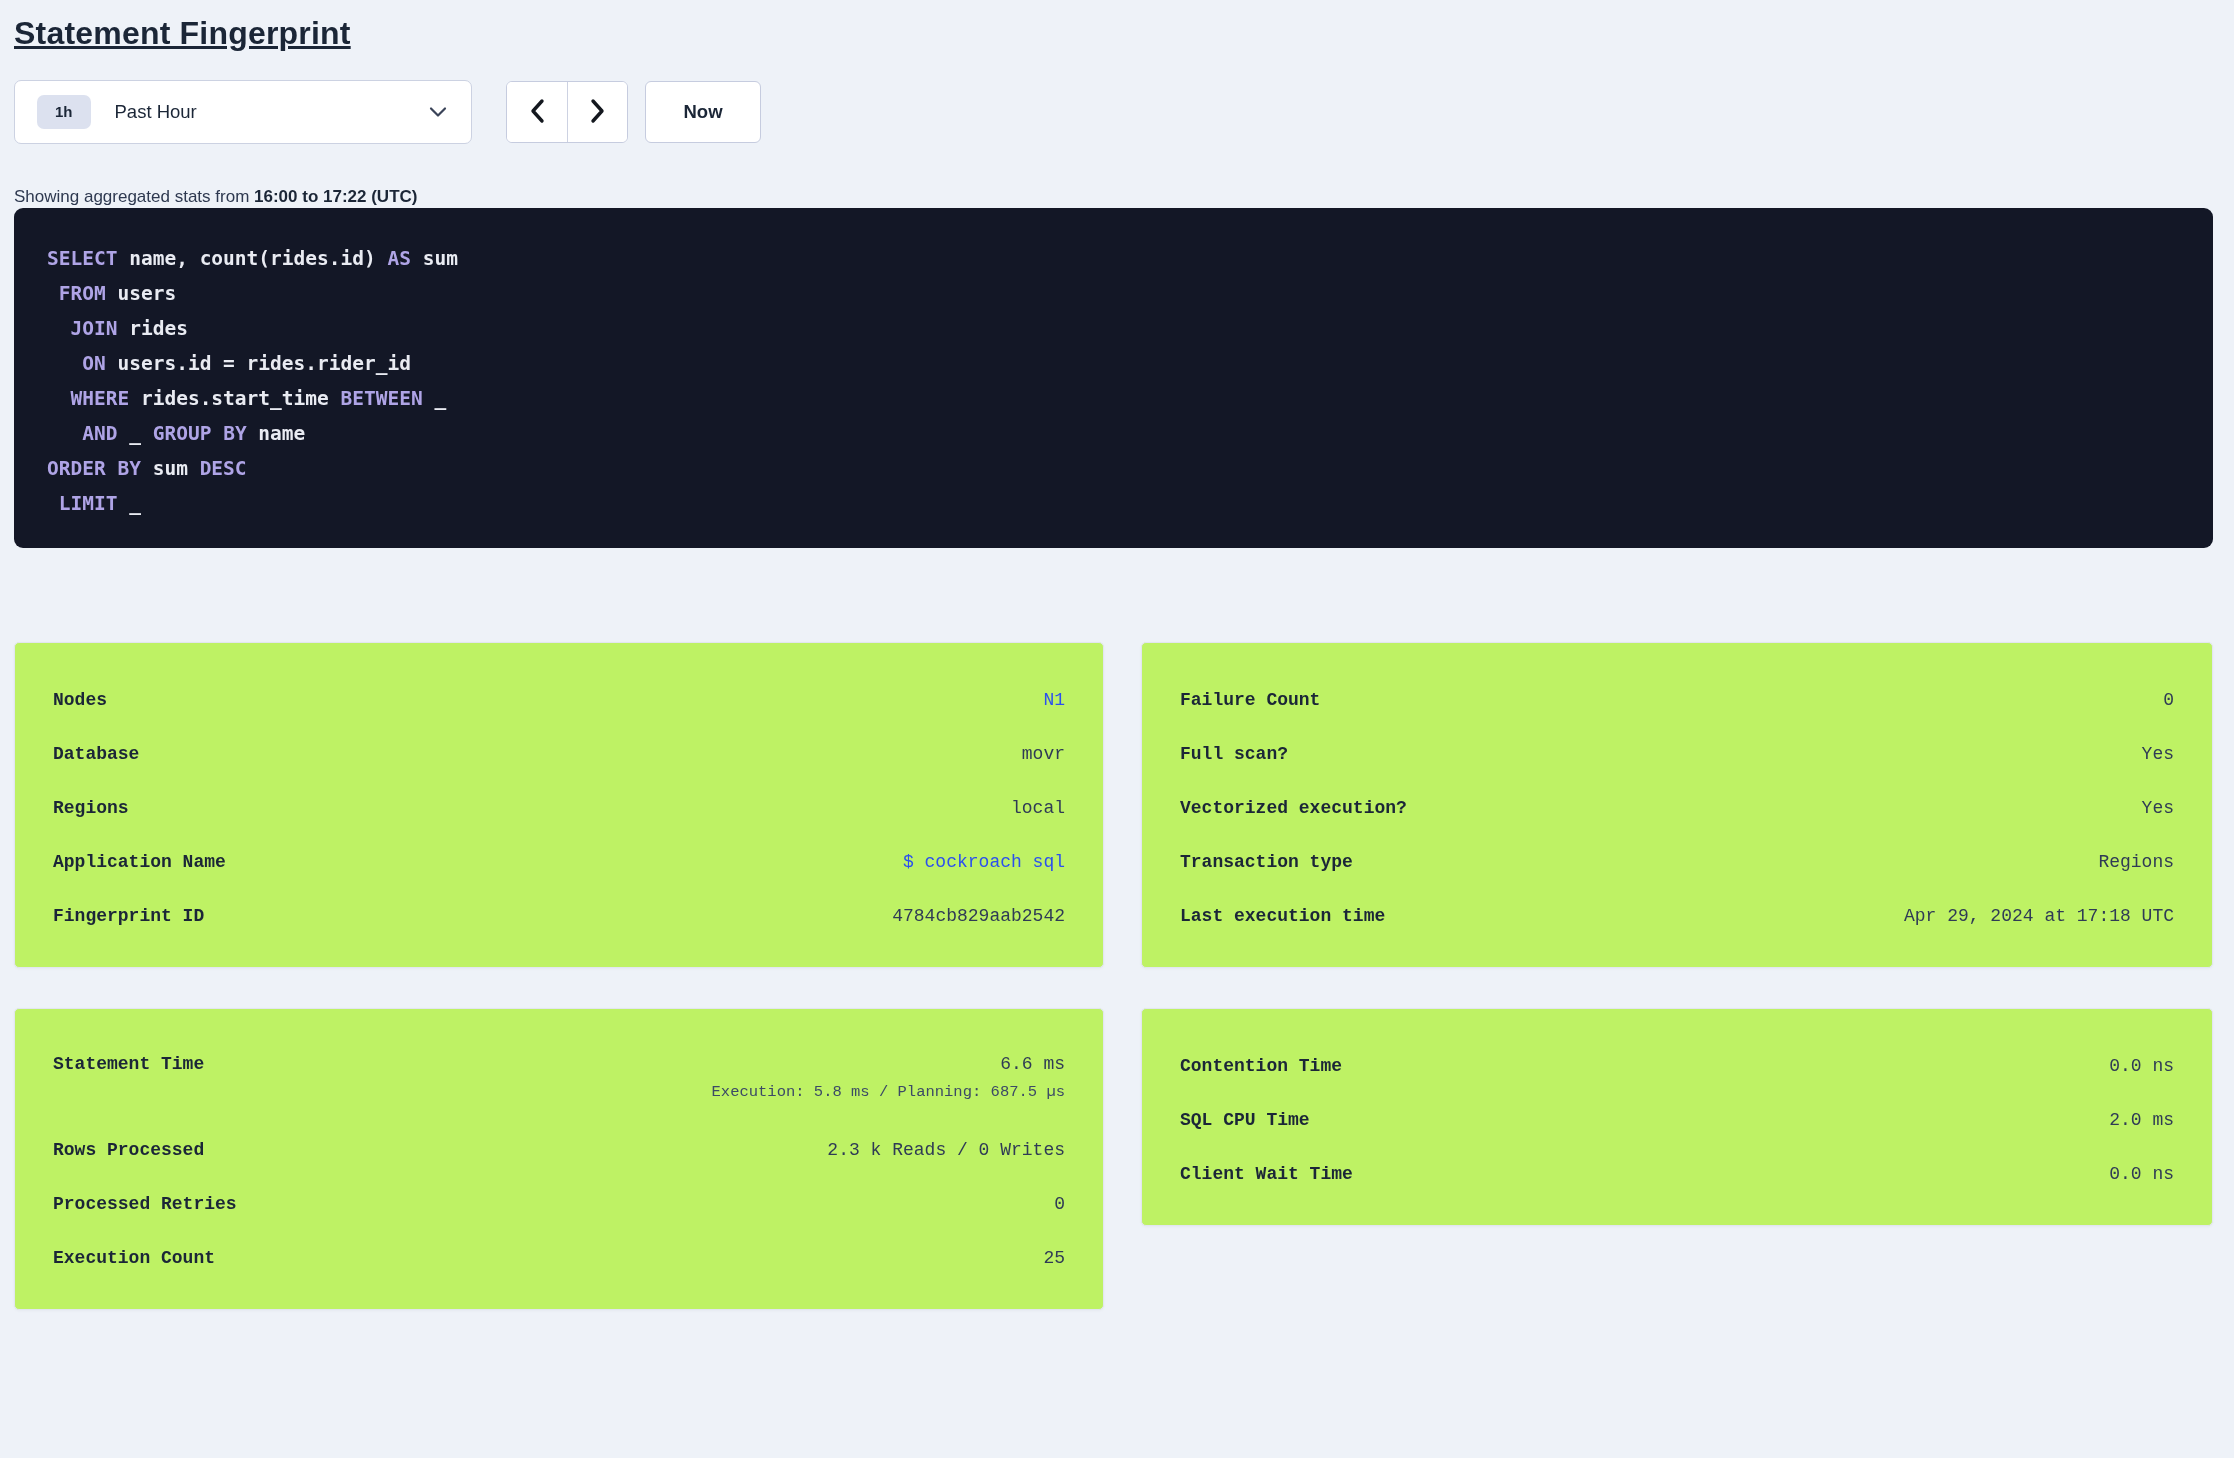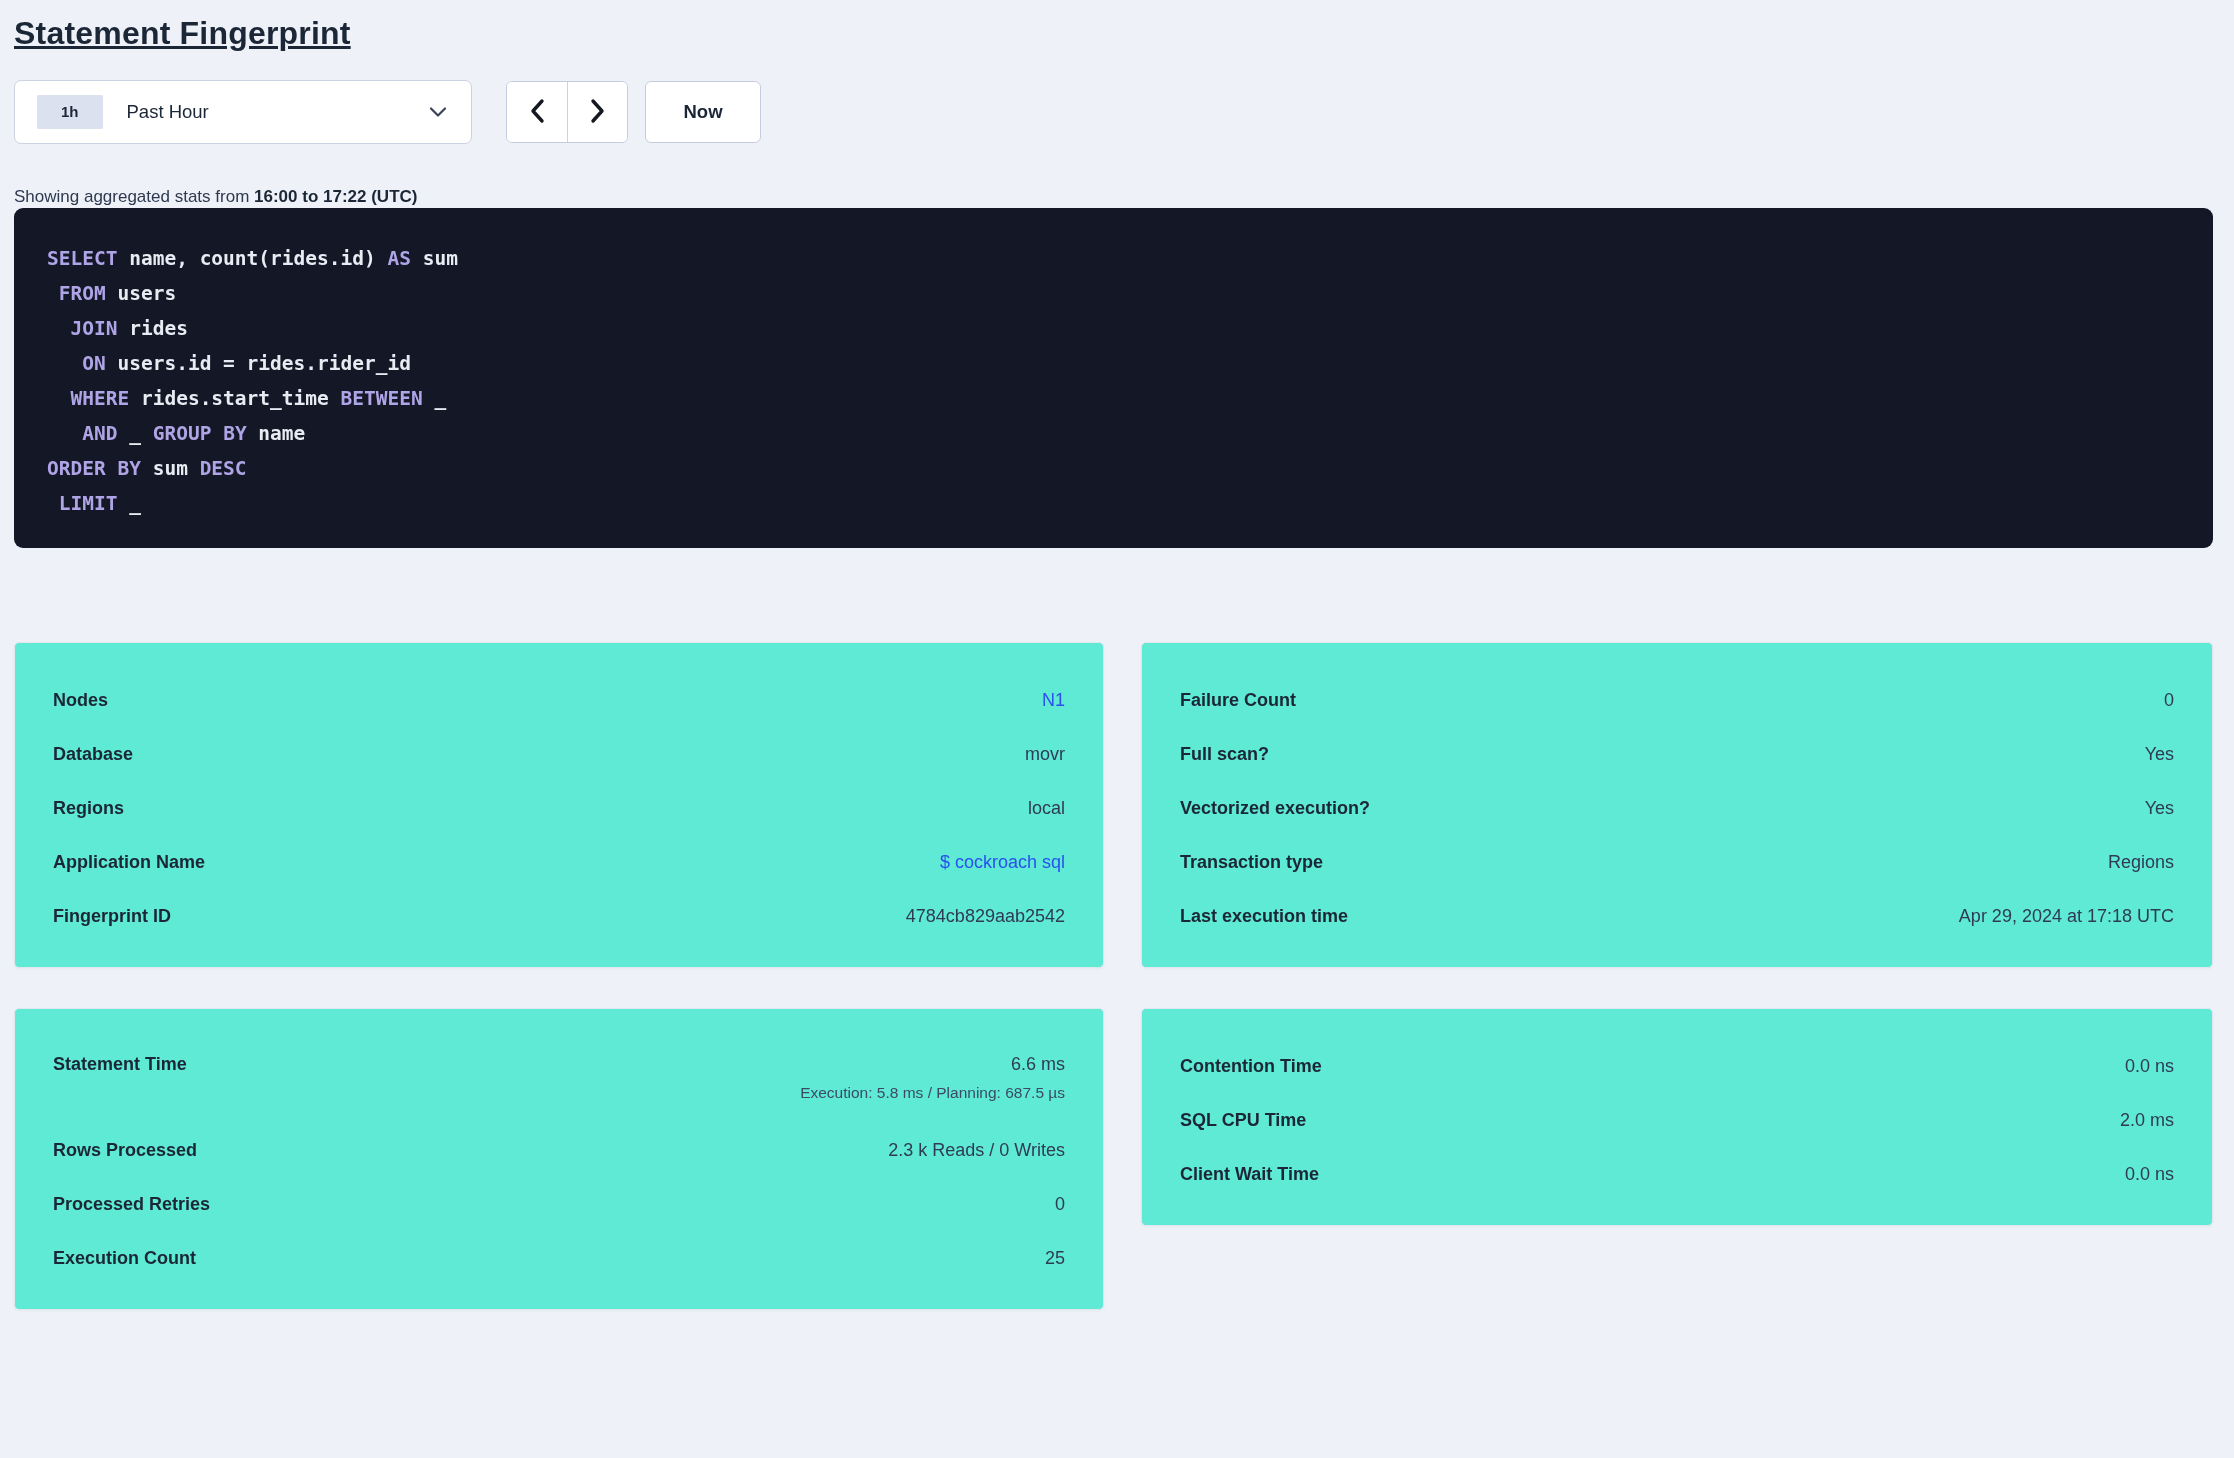--- a/index.html
+++ b/index.html
@@ -54,23 +54,23 @@
 
   
   .toolbar{margin-top:30px;display:flex;align-items:center;}
   .interval-dropdown{
     width:458px;height:64px;
     background:#fff;border:1px solid #ccd2e2;border-radius:7px;
     display:flex;align-items:center;padding:0 24px 0 22px;
     cursor:pointer;
   }
   .interval-badge{
-    background:#dce1ef;border-radius:2px;
+    background:#dce1ef;border-radius:7px;
     font-size:15px;font-weight:700;color:var(--ink-dark);
-    padding:9px 24px;line-height:16px;
+    padding:9px 18px;line-height:16px;
   }
   .interval-label{margin-left:24px;font-size:18.5px;color:var(--ink-dark);}
   .dropdown-caret{margin-left:auto;display:flex;}
   .arrow-group{
     margin-left:34px;height:62px;
     background:#fff;border:1px solid var(--btn-border);border-radius:6px;
     display:flex;overflow:hidden;
   }
   .arrow-btn{
     width:60px;height:100%;
@@ -106,25 +106,26 @@
   
   .cards-grid{
     margin-top:94px;
     display:grid;
     grid-template-columns:1090px 1072px;
     column-gap:37px;
     row-gap:40px;
     align-items:start;
   }
   .card{
-    background:#5eead4;
+    background:#bef264;
     border:1px solid var(--card-border);
     border-radius:5px;
     padding:30px 38px 24px 38px;
     box-shadow:0 1px 3px rgba(24,34,54,.04);
+    font-family:Liberation Mono, monospace;
   }
   .card-row{
     min-height:54px;
     display:flex;justify-content:space-between;align-items:center;
   }
   .card-row.tall{min-height:84px;align-items:flex-start;padding-top:13px;}
   .row-label{font-size:18px;font-weight:700;color:var(--ink-dark);line-height:24px;}
   .row-value-wrap{text-align:right;}
   .row-value{font-size:18px;color:var(--ink-mid);line-height:24px;}
   .row-value.link{color:var(--accent-blue);cursor:pointer;}

